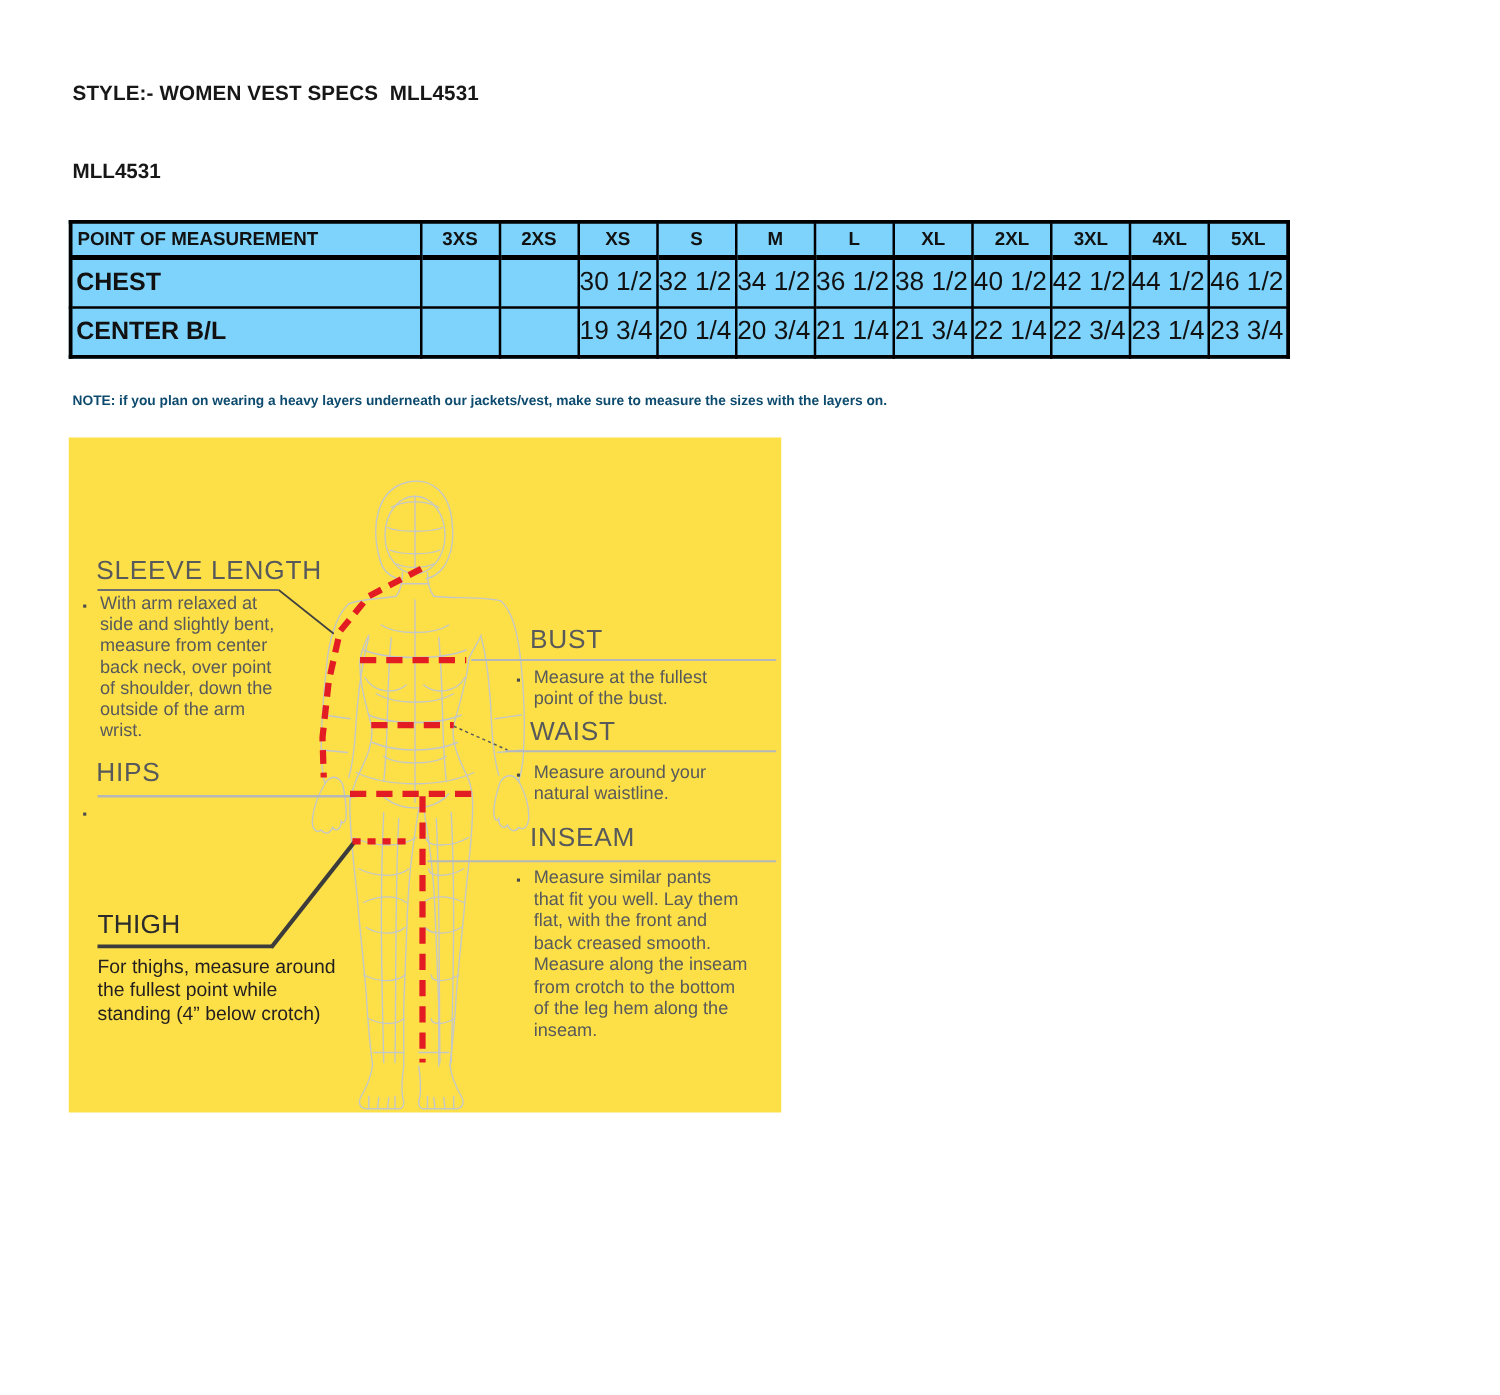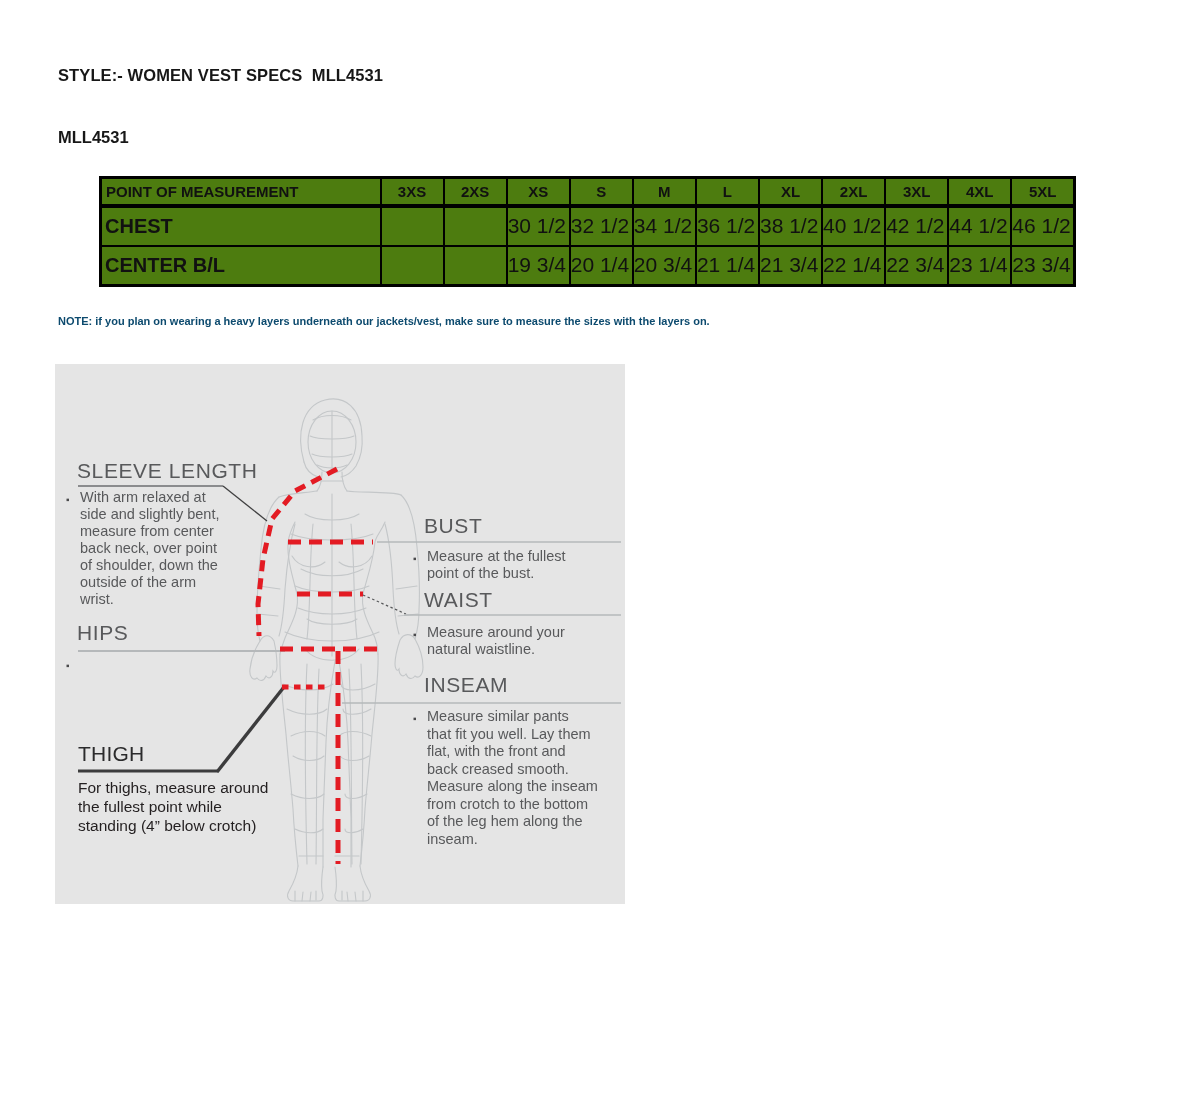--- a/index.html
+++ b/index.html
@@ -17,39 +17,39 @@
   }
   .note-text {
     position:absolute; left:58px; top:315px;
     font-size:11px; font-weight:bold; color:#0c4a6e;
     white-space:pre-wrap;
   }
 
   table.size-table {
     position:absolute; left:55px; top:176px;
     width:977px; border-collapse:collapse; table-layout:fixed;
-    border:3px solid #000; background:#4d7c0f;margin-left:44px;
+    border:3px solid #000; background:#7dd3fc;
   }
   .size-table th, .size-table td {
     border:2px solid #000; font-size:15px; color:#111;
     overflow:hidden; white-space:nowrap;
   }
   .size-table thead th {
     height:28px; font-weight:bold; text-align:center;
     border-bottom:4px solid #000;
   }
   .size-table thead th.pom { text-align:left; padding-left:4px; }
   .size-table tbody td { height:40px; font-size:21px; }
   .size-table tbody td.row-label {
     text-align:left; padding-left:3px; font-weight:bold; font-size:20px;
   }
 
   .diagram {
-    position:absolute; left:55px; top:364px; width:570px; height:540px;
-    background:#e5e5e5;
+    position:absolute; left:55px; top:350px; width:570px; height:540px;
+    background:#fde047;
   }
   .diagram svg { position:absolute; left:0; top:0; }
 
   .sec-heading {
     position:absolute; font-size:21px; color:#58595b;
     letter-spacing:0.6px; white-space:nowrap;
   }
   .sec-heading.dark { color:#2b2b2c; letter-spacing:0.2px; }
   .sec-text {
     position:absolute; font-size:14.5px; line-height:17px; color:#58595b;

